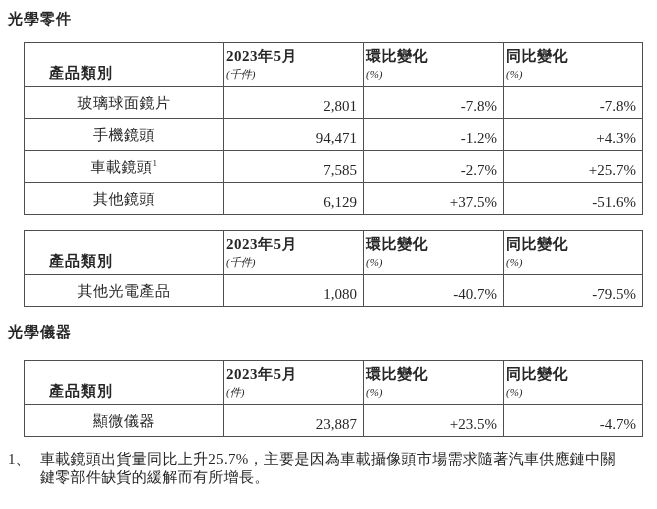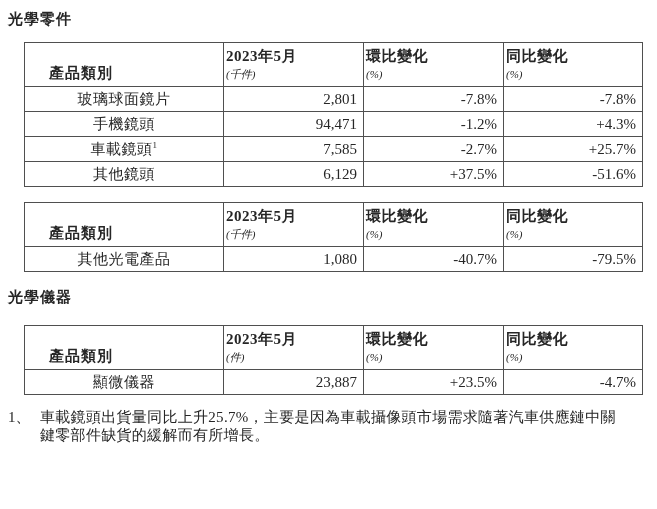--- a/index.html
+++ b/index.html
@@ -67,21 +67,21 @@
     text-align: center;
     padding: 0 6px;
     font-size: 15px;
     height: 24px;
     line-height: 24px;
     letter-spacing: 0.5px;
     white-space: nowrap;
   }
   td.num-cell {
     text-align: right;
-    padding: 0 6px 0 2px;
+    padding: 7px 6px 0 2px;
     font-size: 15px;
     height: 24px;
     line-height: 24px;
     white-space: nowrap;
   }
   sup.note-ref {
     font-size: 9px;
     line-height: 0;
     vertical-align: super;
   }

